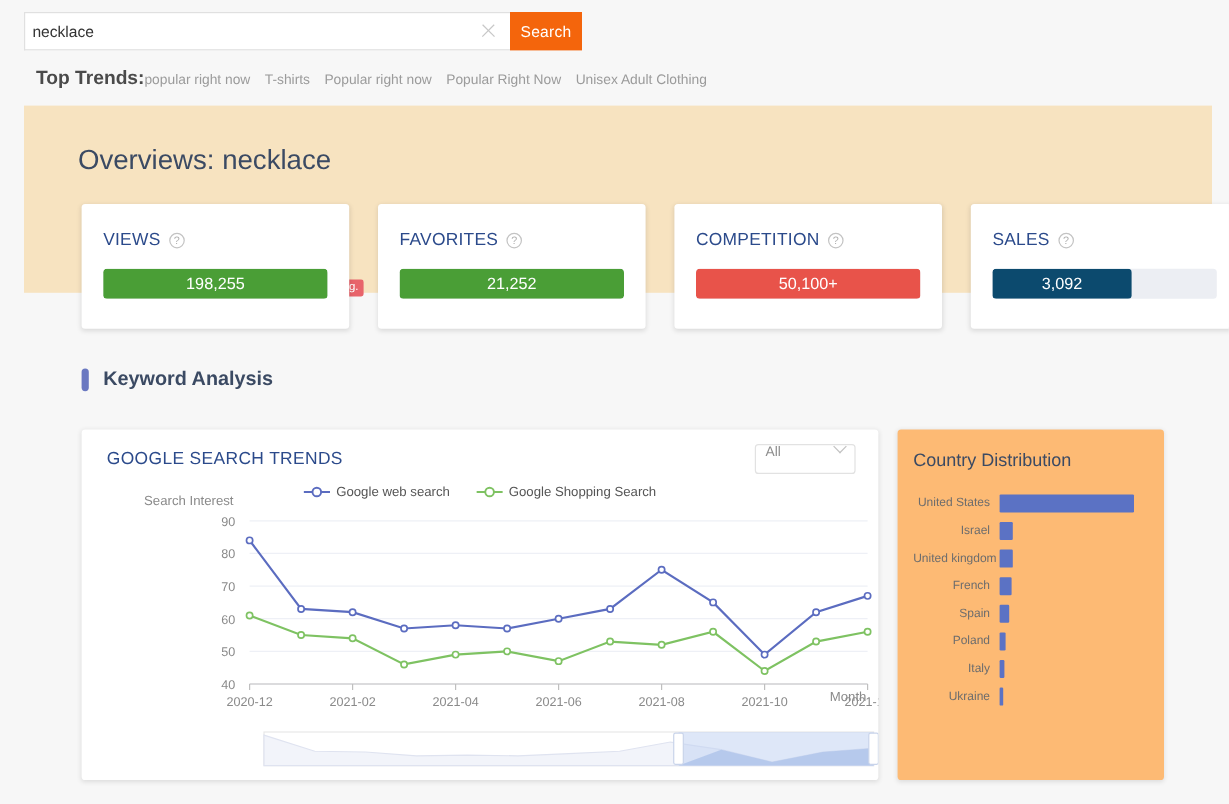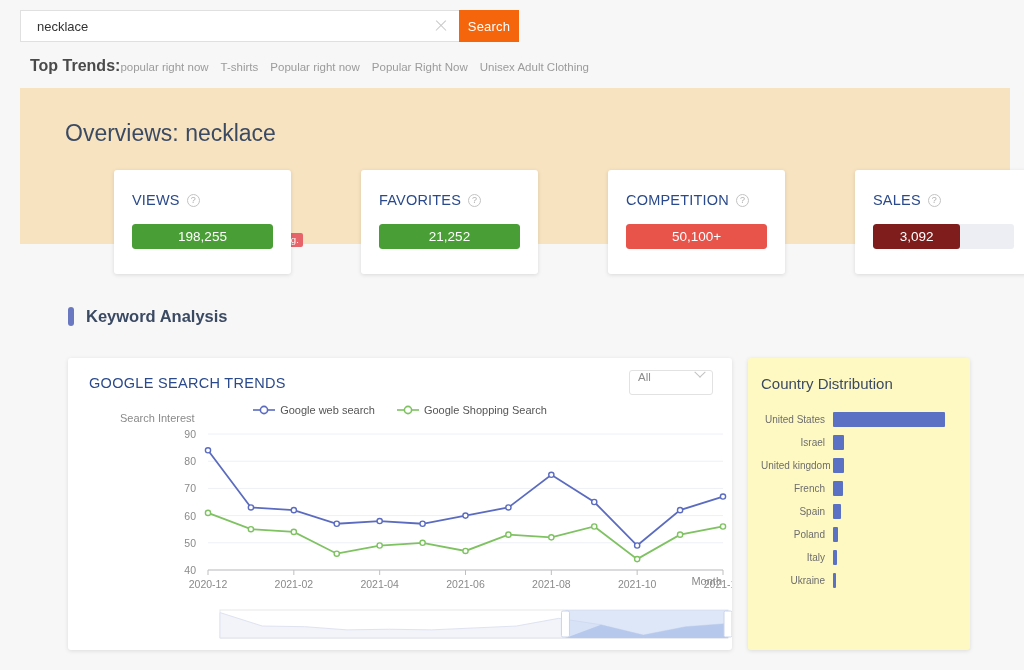--- a/index.html
+++ b/index.html
@@ -7,23 +7,23 @@
     width: 1024px; height: 670px;
     background: #f7f7f7;
     font-family: "Liberation Sans", sans-serif;
     overflow: hidden;
   }
   .page { position: relative; width: 1024px; height: 670px; background: #f7f7f7; }
 
   
   .search-row { position: absolute; left: 20px; top: 10px; display: flex; align-items: stretch; }
   .search-box {
-    width: 439px; height: 32px; background: #fff;
+    width: 405px; height: 32px; background: #fff;
     border: 1px solid #e0e0e0; border-right: none;
-    display: flex; align-items: center; padding: 0 10px 0 16px;
+    display: flex; align-items: center; padding: 0 10px 0 6px;
   }
   .search-input {
     flex: 1; border: none; outline: none; background: transparent;
     font-family: "Liberation Sans", sans-serif; font-size: 13px; color: #333;
   }
   .clear-icon {
     width: 16px; height: 16px; position: relative; cursor: pointer; opacity: .55; flex: none;
   }
   .clear-icon::before, .clear-icon::after {
     content: ""; position: absolute; left: 1px; top: 7px; width: 14px; height: 1.4px; background: #9a9a9a;
@@ -45,22 +45,22 @@
   .banner { position: absolute; left: 20px; top: 88px; width: 990px; height: 156px; background: #f7e3c0; }
   .banner-title { position: absolute; left: 65px; top: 120px; font-size: 23px; color: #3b4a63; font-weight: normal; }
   .eg-badge {
     position: absolute; background: #e8646b; color: #fff; font-size: 9.5px;
     padding: 1px 4px 2px; border-radius: 2px; top: 113px; margin-left: 3px;
   }
 
   
   .cards { position: absolute; left: 68px; top: 170px; display: flex; gap: 24px; }
   .card {
-    width: 177px; height: 104px; background: #fff; border-radius: 3px;
-    box-shadow: 0 1px 4px rgba(0,0,0,.12); padding: 22px 18px 0 18px; margin-left: 46px;
+    width: 223px; height: 104px; background: #fff; border-radius: 3px;
+    box-shadow: 0 1px 4px rgba(0,0,0,.12); padding: 22px 18px 0 18px;
   }
   .card-head { display: flex; align-items: center; gap: 7px; margin-bottom: 16px; }
   .card-label { font-size: 14.5px; color: #2b4a8b; letter-spacing: .2px; }
   .q-icon {
     width: 13px; height: 13px; border: 1px solid #c3c3c3; border-radius: 50%;
     color: #b0b0b0; font-size: 9px; line-height: 11px; text-align: center; cursor: pointer;
   }
   .bar-track { height: 25px; width: 100%; background: #eceef3; border-radius: 3px; overflow: hidden; }
   .bar-fill {
     height: 100%; border-radius: 3px; color: #fff; font-size: 13.5px;
@@ -89,21 +89,21 @@
   .legend-item { display: flex; align-items: center; gap: 5px; cursor: pointer; }
   .legend-text { font-size: 11px; color: #555; }
   .axis-name-y { position: absolute; left: 52px; top: 54px; font-size: 11px; color: #8a8a8a; }
   .axis-name-x { position: absolute; right: 10px; bottom: 63px; font-size: 11px; color: #8a8a8a; }
   .chart-svg { position: absolute; left: 0; top: 62px; }
   .brush-svg { position: absolute; left: 0; bottom: 8px; }
 
   
   .country-panel {
     position: absolute; left: 748px; top: 358px; width: 222px; height: 292px;
-    background: #fef9c3; border-radius: 3px; box-shadow: 0 1px 4px rgba(0,0,0,.11);
+    background: #fdba74; border-radius: 3px; box-shadow: 0 1px 4px rgba(0,0,0,.11);
     padding: 17px 14px 0 13px;
   }
   .country-title { font-size: 15px; color: #3b4a63; margin-bottom: 16px; }
   .country-row { display: flex; align-items: center; height: 23px; }
   .country-name { width: 72px; text-align: right; font-size: 10px; color: #6d6d6d; padding-right: 8px; white-space: nowrap; }
   .country-bar { height: 15px; background: #5b72c4; border-radius: 1px; }
 </style>
 </head>
 <body>
 
@@ -154,21 +154,21 @@
         <div class="bar-track">
           <div class="bar-fill" style="width: 100%; background: rgb(232, 83, 74);">50,100+</div>
         </div>
       </div>
       <div class="card">
         <div class="card-head">
           <span class="card-label">SALES</span>
           <span class="q-icon">?</span>
         </div>
         <div class="bar-track">
-          <div class="bar-fill" style="width: 62%; background: #7f1d1d;">3,092</div>
+          <div class="bar-fill" style="width: 62%; background: #0c4a6e;">3,092</div>
         </div>
       </div>
     </div>
 
   <div class="sec-head">
     <span class="sec-accent"></span>
     <span class="sec-title">Keyword Analysis</span>
   </div>
 
   <div class="trend-panel">

